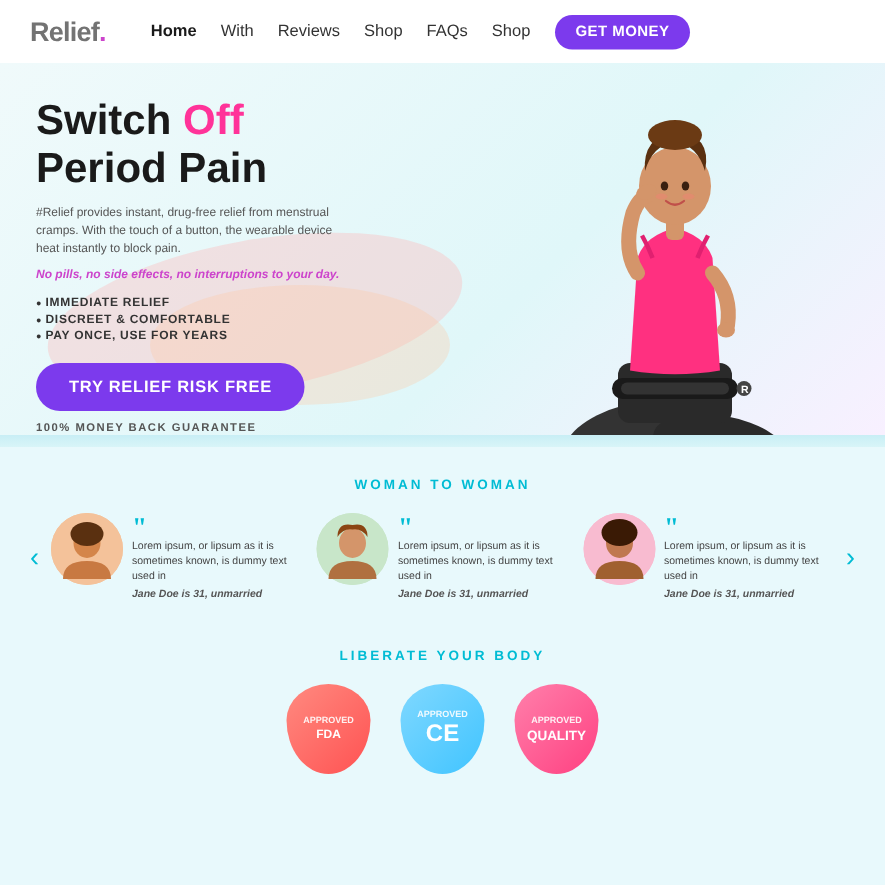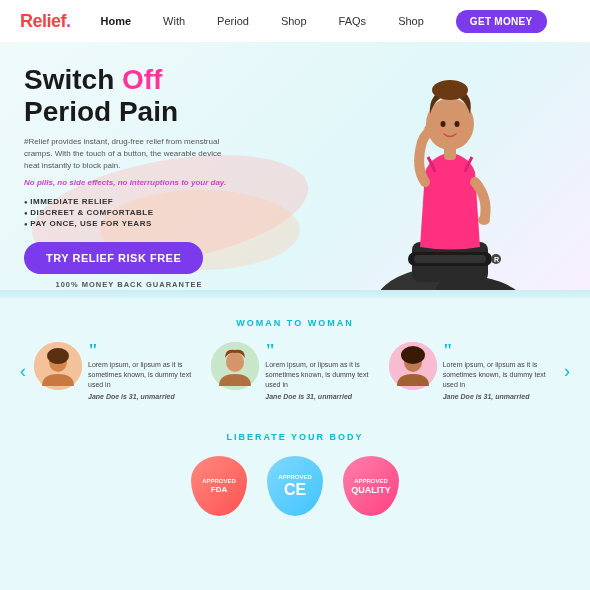--- a/index.html
+++ b/index.html
@@ -21,26 +21,26 @@
       box-shadow: 0 1px 3px rgba(0,0,0,0.05);
     }
     .logo {
       font-size: 18px;
       font-weight: 900;
       color: #1a1a1a;
       margin-right: 30px;
       letter-spacing: -0.5px;
     }
     .logo span {
-      color: #ef4444;
+      color: #737373;
     }
     .nav {
       display: flex;
       align-items: center;
-      gap: 32px;
+      gap: 16px;
       flex: 1;
     }
     .nav-item {
       font-size: 11px;
       color: #333;
       cursor: pointer;
       font-weight: 500;
     }
     .nav-item.active {
       color: #1a1a1a;
@@ -145,21 +145,20 @@
       display: block;
       margin-bottom: 6px;
       text-align: center;
     }
     .money-back {
       font-size: 7.5px;
       color: #555;
       letter-spacing: 1px;
       text-transform: uppercase;
       font-weight: 600;
-      text-align: center;
     }
 
     
     .hero-image-area {
       position: absolute;
       right: 10px;
       top: 0;
       width: 260px;
       height: 310px;
       z-index: 1;
@@ -300,21 +299,21 @@
 </head>
 <body>
 
 <header class="header">
   <div class="logo">
     <span>Relief</span><span style="color:#cc44cc;">.</span>
   </div>
   <nav class="nav">
     <span class="nav-item active">Home</span>
     <span class="nav-item">With</span>
-    <span class="nav-item">Period</span>
+    <span class="nav-item">Reviews</span>
     <span class="nav-item">Shop</span>
     <span class="nav-item">FAQs</span>
     <span class="nav-item">Shop</span>
     <button class="nav-cta">GET MONEY</button>
   </nav>
 </header>
 
 <section class="hero">
   <div class="hero-blob-pink"></div>
   <div class="hero-blob-peach"></div>

